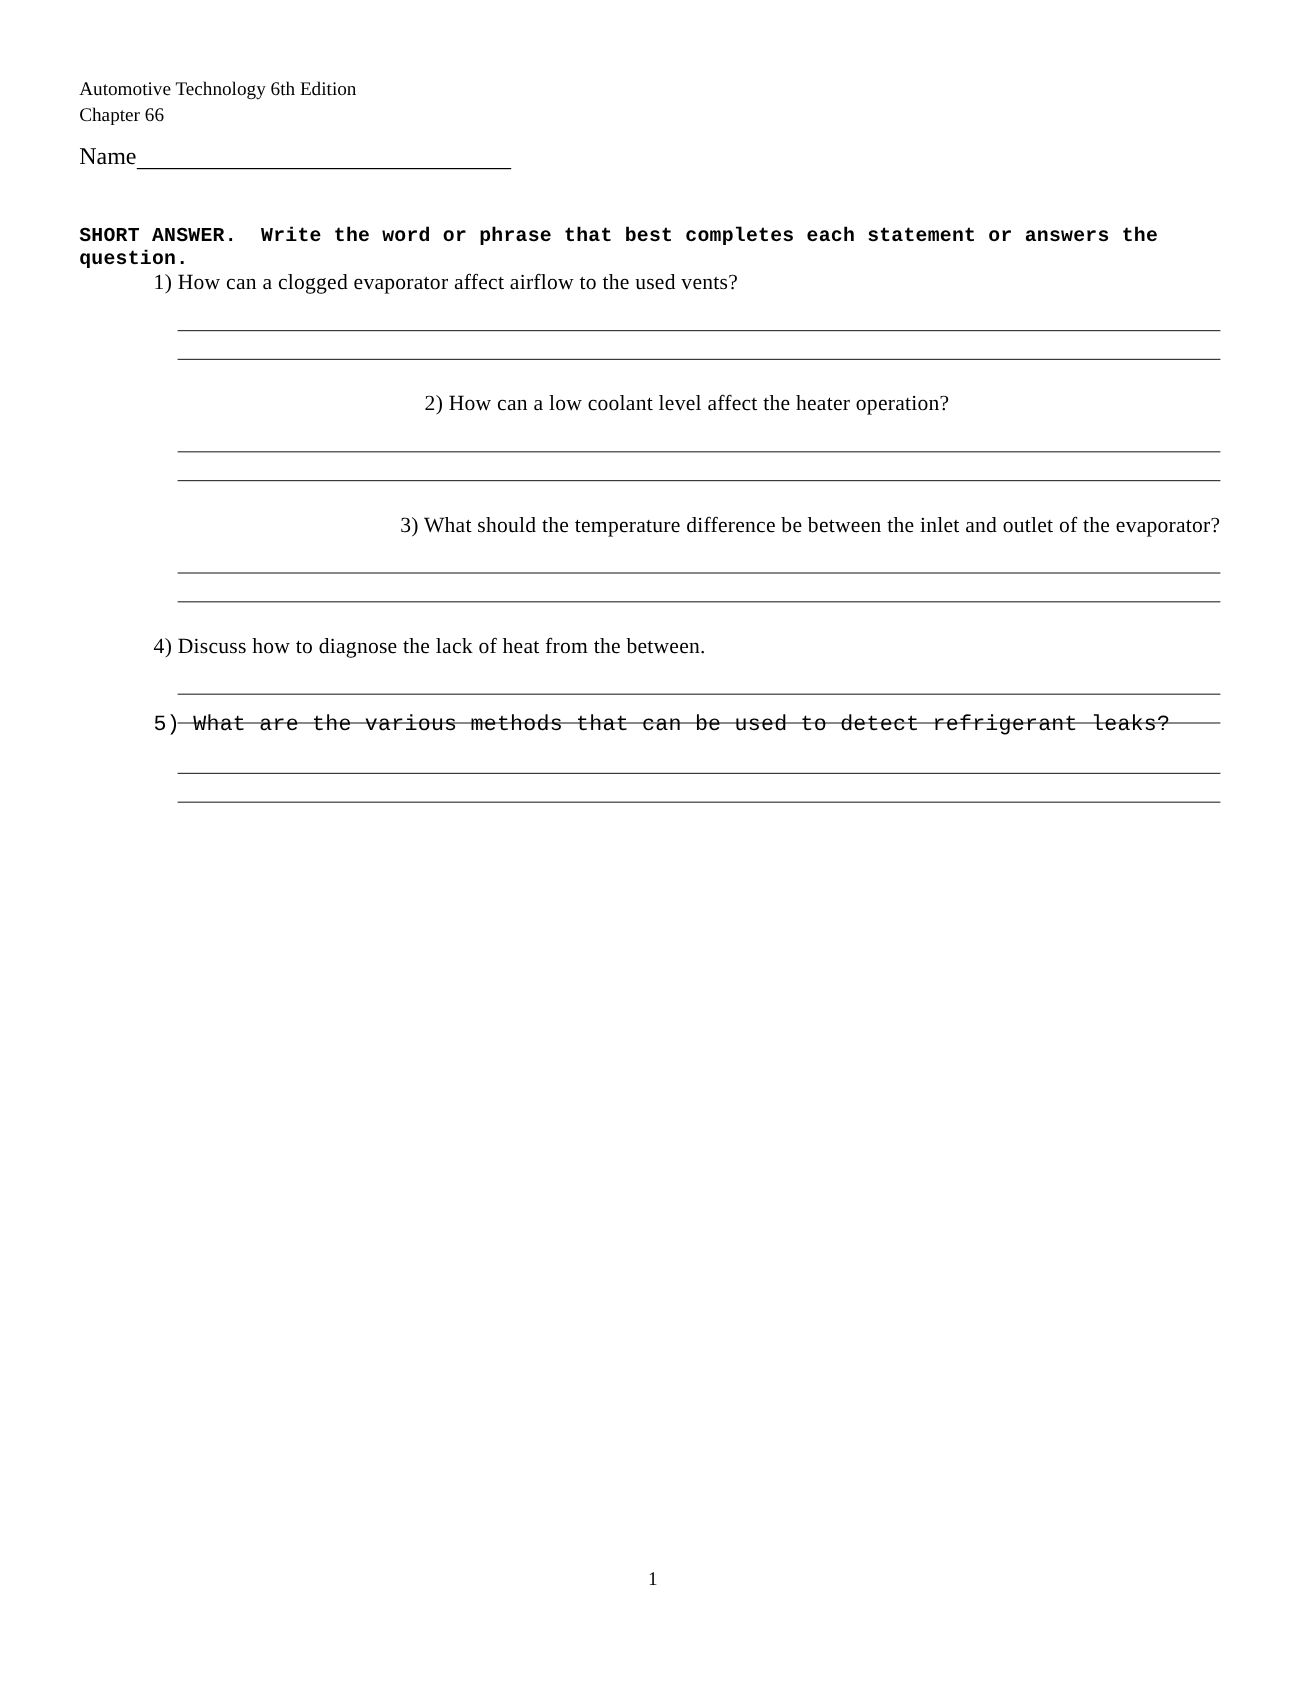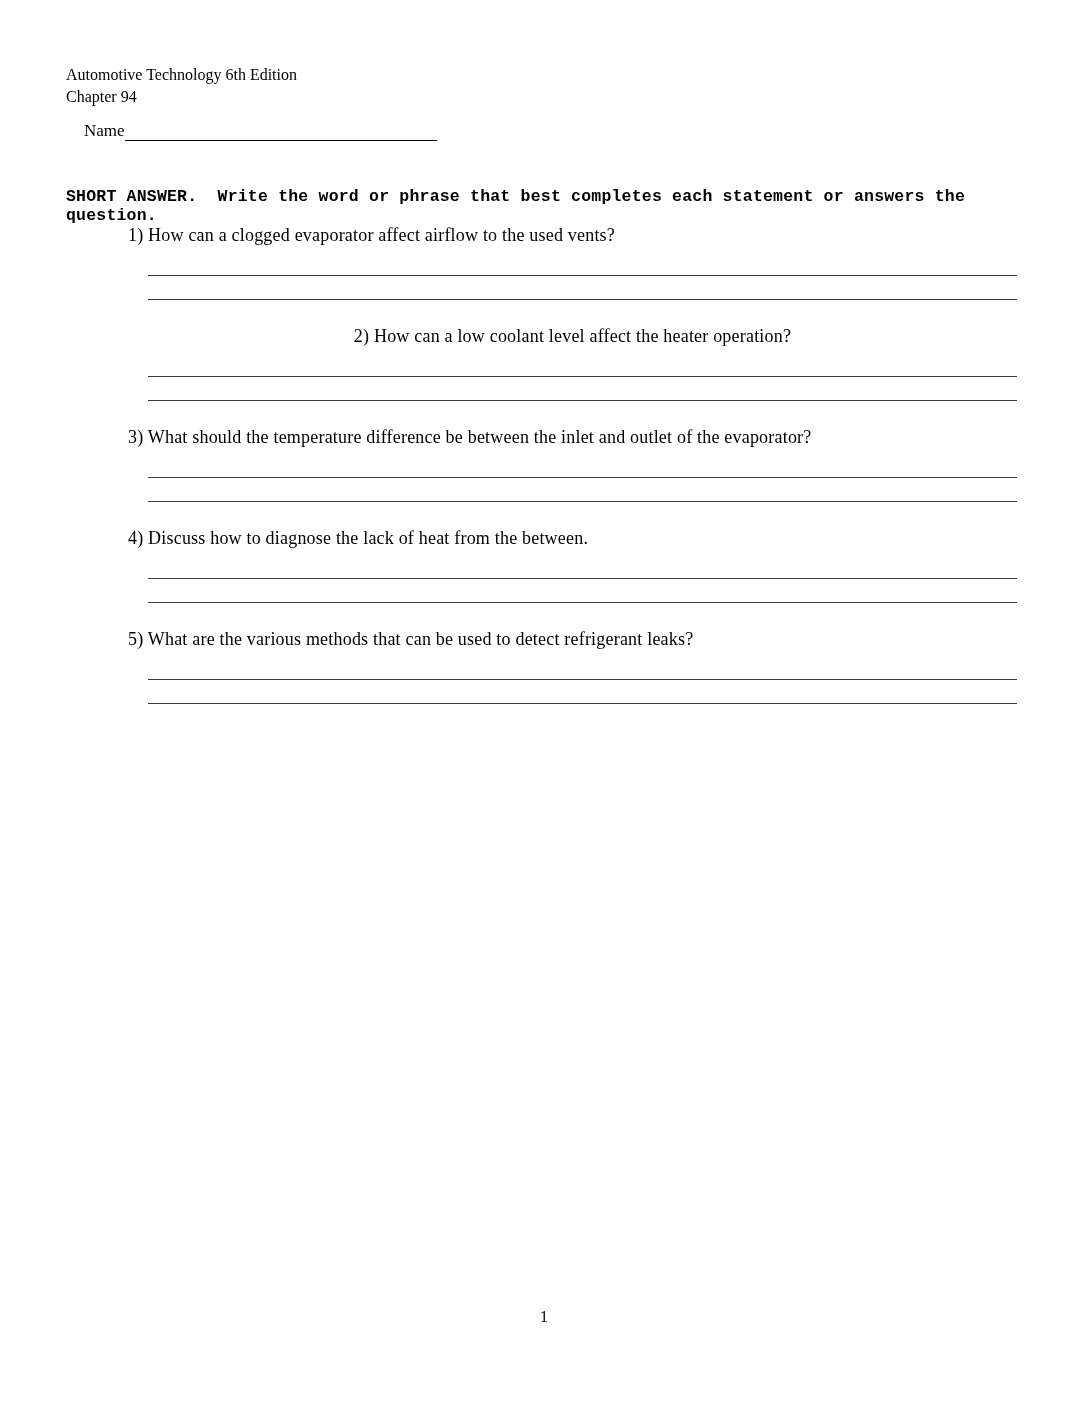--- a/index.html
+++ b/index.html
@@ -18,23 +18,23 @@
   }
   .doc-header {
     position: absolute;
     left: 66px;
     top: 64px;
     font-size: 16px;
     line-height: 22px;
   }
   .name-row {
     position: absolute;
-    left: 84px;
+    left: 66px;
     top: 121px;
-    font-size: 17px;
+    font-size: 20px;
     line-height: 20px;
     white-space: nowrap;
   }
   .name-underline {
     display: inline-block;
     width: 312px;
     height: 16px;
     border-bottom: 1.5px solid #000000;
     vertical-align: bottom;
   }
@@ -49,23 +49,23 @@
     white-space: pre-wrap;
     font-family: Liberation Mono, monospace;
   }
   .question-block {
     position: absolute;
     left: 128px;
     right: 71px;
   }
   .qb-0 { top: 224px; }
   .qb-1 { top: 325px; text-align: center; }
-  .qb-2 { top: 426px; }
+  .qb-2 { top: 426px; text-align: right; }
   .qb-3 { top: 527px; }
-  .qb-4 { top: 628px; }
+  .qb-4 { top: 593px; font-family: Liberation Mono, monospace; }
   .q-text {
     font-size: 18px;
     line-height: 23px;
     letter-spacing: 0.2px;
   }
   .answer-lines {
     margin-left: 20px;
   }
   .answer-line {
     height: 0;
@@ -82,21 +82,21 @@
     font-size: 16px;
   }
 </style>
 </head>
 <body>
 
 <div class="page">
 
   <div class="doc-header">
     <div>Automotive Technology 6th Edition</div>
-    <div>Chapter 94</div>
+    <div>Chapter 66</div>
   </div>
 
   <div class="name-row">
     <span>Name</span><span class="name-underline"></span>
   </div>
 
   <div class="section-header">SHORT ANSWER.  Write the word or phrase that best completes each statement or answers the question.</div>
 
   <div class="question-block qb-0">
     <div class="q-text"><span>1)</span> <span>How can a clogged evaporator affect airflow to the used vents?</span></div>

